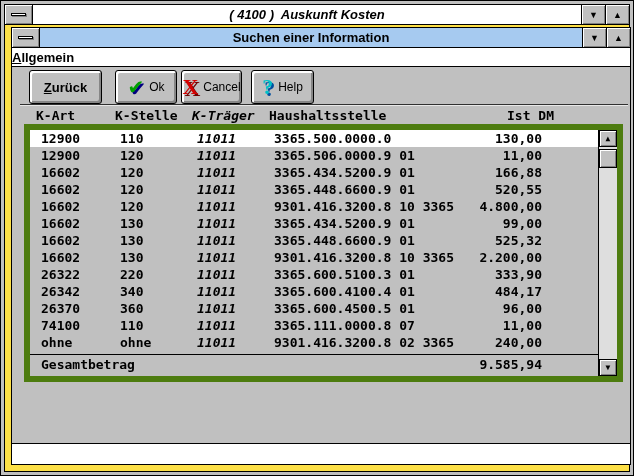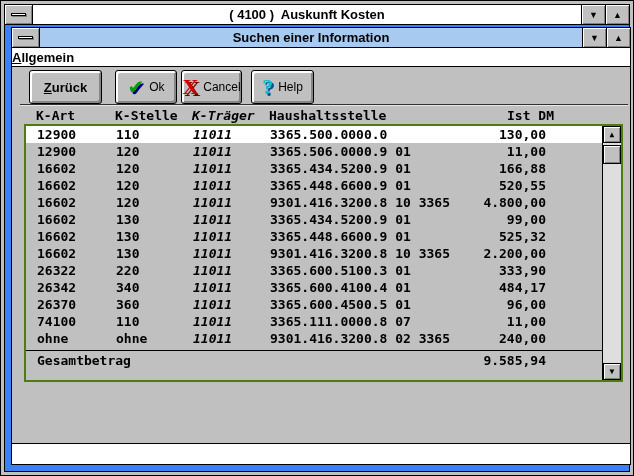--- a/index.html
+++ b/index.html
@@ -5,34 +5,34 @@
   * { margin:0; padding:0; box-sizing:border-box; }
   html,body { width:634px; height:476px; overflow:hidden; background:#c0c0c0;
               font-family:"Liberation Sans", sans-serif; }
 
   
   .outer-frame { position:absolute; inset:0; background:#c0c0c0; border:1px solid #000; }
   .outer-window { position:absolute; inset:3px; border:1px solid #000; background:#c0c0c0;
                   display:flex; flex-direction:column; }
   .titlebar { height:20px; display:flex; align-items:stretch; border-bottom:1px solid #000;
               flex:0 0 auto; }
-  .titlebar.white { background:#ffffff; }
+  .titlebar.white { background:#ffffff;font-style:italic; }
   .titlebar.blue  { background:#a6caf0; }
   .sysmenu { width:28px; border-right:1px solid #000; background:#c0c0c0;
              display:flex; align-items:center; justify-content:center;
              box-shadow:inset 1px 1px 0 #fff, inset -1px -1px 0 #808080; }
   .sysmenu-glyph { width:15px; height:3px; background:#fff; border:1px solid #000;
                    box-shadow:1px 1px 0 #808080; }
   .title-text { flex:1; text-align:center; font-weight:bold; font-size:13px;
                 line-height:19px; color:#000; white-space:pre; }
   .tb-ctrl { width:24px; border-left:1px solid #000; background:#c0c0c0;
              display:flex; align-items:center; justify-content:center;
              font-size:9px; color:#000;
              box-shadow:inset 1px 1px 0 #fff, inset -1px -1px 0 #808080; }
-  .client { flex:1; position:relative; background:#3b82f6; }
+  .client { flex:1; position:relative; background:#fde047; }
 
   
   .child-window { position:absolute; left:6px; top:2px; width:620px; height:438px;
                   border:1px solid #000; background:#c0c0c0;
                   display:flex; flex-direction:column; }
   .menubar { height:19px; background:#fff; border-bottom:1px solid #000;
              flex:0 0 auto; }
   .menu-item { display:inline-block; font-weight:bold; font-size:13px; line-height:18px; }
 
   
@@ -54,21 +54,21 @@
                  border-top:1px solid #303030; box-shadow:0 1px 0 #e8e8e8; }
 
   
   .content { position:relative; flex:1;
              font-family:"DejaVu Sans Mono", monospace; font-weight:bold; font-size:13px; }
   .thead { position:absolute; left:13px; right:11px; top:3px; height:16px;text-align:center; }
   .thead span { position:absolute; top:0; white-space:pre; }
   .c0 { left:11px; } .c1 { left:90px; } .c2 { left:167px;font-style:italic; } .c3 { left:244px; }
   .thead .c4 { left:482px; }
   .listbox { position:absolute; left:12px; top:19px; width:599px; height:258px;
-             border:2px solid #4d7c0f; background:#c0c0c0; }
+             border:6px solid #4d7c0f; background:#c0c0c0; }
   .rows-area { margin-right:19px; }
   .trow { position:relative; height:17px; line-height:17px; }
   .trow.selected { background:#ffffff; }
   .trow span { position:absolute; top:0; white-space:pre; }
   .trow .c4, .total-row .c4 { right:56px; text-align:left; }
   .total-sep { margin-top:3px; border-top:1px solid #000; }
   .total-row { position:relative; height:17px; line-height:17px; }
   .total-row span { position:absolute; top:1px; white-space:pre; }
   .total-row .label { left:11px; }
 

